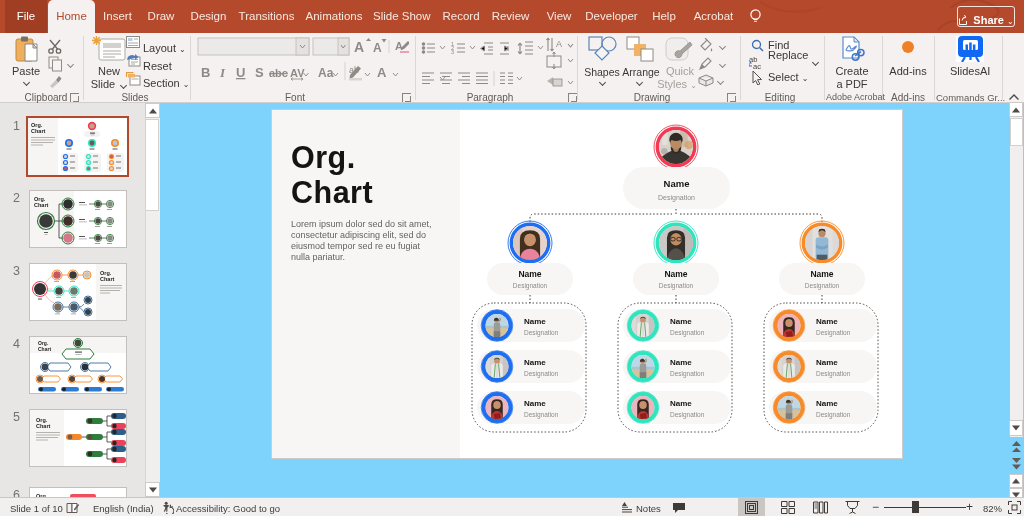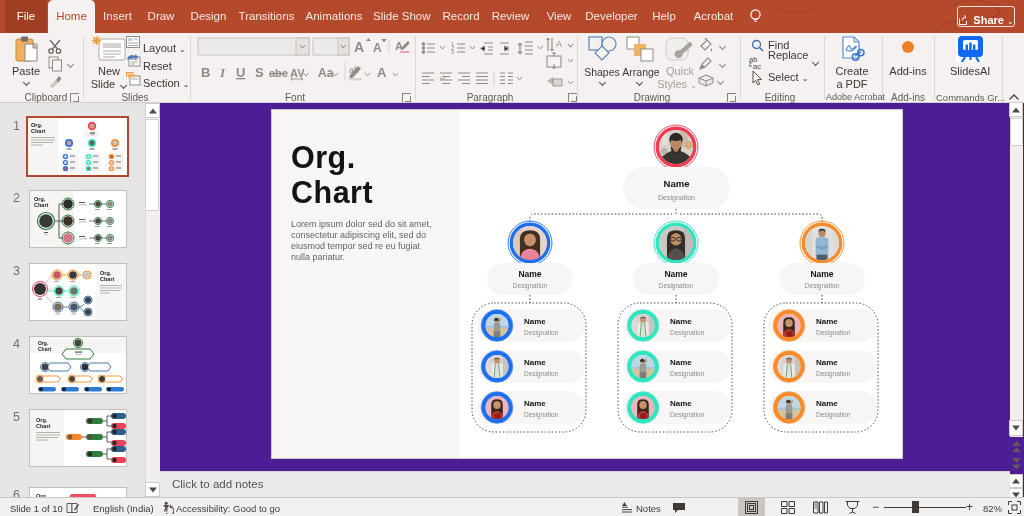--- a/index.html
+++ b/index.html
@@ -1,17 +1,17 @@
 <!DOCTYPE html>
 <html><head>
 <meta charset="utf-8">
 <style>
   * { margin:0; padding:0; box-sizing:border-box; }
   html,body { width:1024px; height:516px; overflow:hidden; }
-  #app { position:relative; width:1024px; height:516px; font-family:"Liberation Sans",sans-serif; background:#4c1d95; }
+  #app { position:relative; width:1024px; height:516px; font-family:"Liberation Sans",sans-serif; background:#7dd3fc; }
   .abs { position:absolute; }
 
   
   #topbar { position:absolute; left:0; top:0; width:1024px; height:33px; background:#B4492C; }
   .tab { position:absolute; top:0; height:33px; line-height:33px; color:#F7E8E2; font-size:11.5px; text-align:center; white-space:nowrap; }
   #tab-file { background:#A03E24; color:#fff; }
   #tab-home { background:#F4F1F0; color:#B4492C; border-radius:5px 5px 0 0; }
   #share-btn { position:absolute; left:957px; top:6px; width:58px; height:21px; border:1px solid rgba(255,255,255,.85); border-radius:3px; color:#fff; font-size:11px; line-height:26px; text-align:center; }
 
   
@@ -859,23 +859,20 @@
     <path d="M2 7 L6.5 2 L11 7 Z M2 13 L6.5 8.5 L11 13 Z" fill="#615C57"></path>
     <path d="M2 19 L11 19 L6.5 24 Z M2 25.5 L11 25.5 L6.5 30.5 Z" fill="#615C57"></path>
   </svg>
   <div class="sbbtn" style="left:1009px;top:474px;width:14px;height:14px;">
       <span class="arr-u"></span>
     </div>
   <div class="sbbtn" style="left:1009px;top:488px;width:14px;height:14px;">
       <span class="arr-d"></span>
     </div>
 
-  <div id="notesbar">
-      <div style="margin:6px 0 0 12px;font-size:11.5px;color:#55514E;">Click to add notes</div>
-    </div>
 
   <div id="statusbar">
     <div class="stxt" style="left:10px;">Slide 1 of 10</div>
     <svg class="abs" style="left:66px;top:4px" width="14" height="12" viewBox="0 0 14 12">
       <path d="M1 1.5 h5 v9 h-5 z" fill="none" stroke="#5E5A55" stroke-width="1"></path>
       <path d="M6 1.5 h5 v9 h-5 z" fill="#fff" stroke="#5E5A55" stroke-width="1"></path>
       <path d="M8 7 l4-5 1.2 1 L9.2 8 8 8.4 Z" fill="#5E5A55"></path>
     </svg>
     <div class="stxt" style="left:93px;">English (India)</div>
     <svg class="abs" style="left:161px;top:3px" width="13" height="13" viewBox="0 0 13 13">

